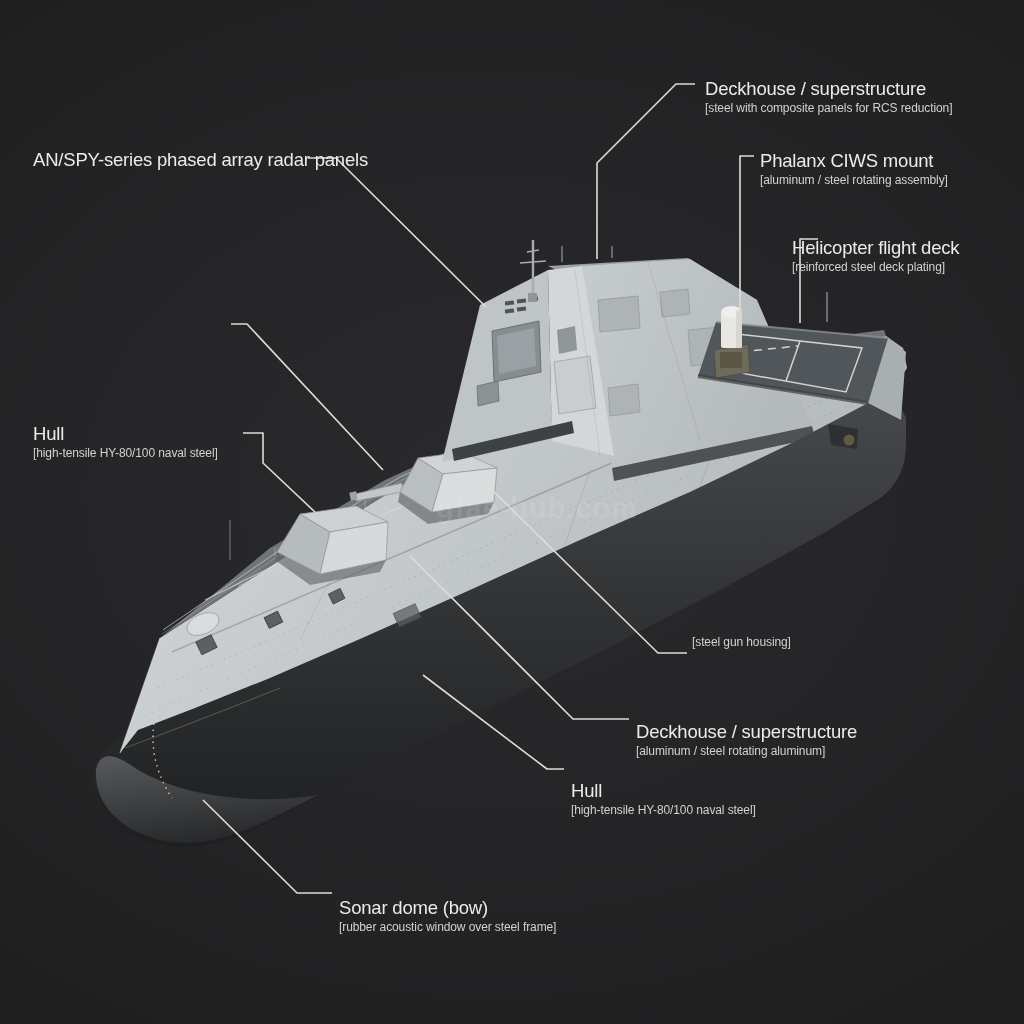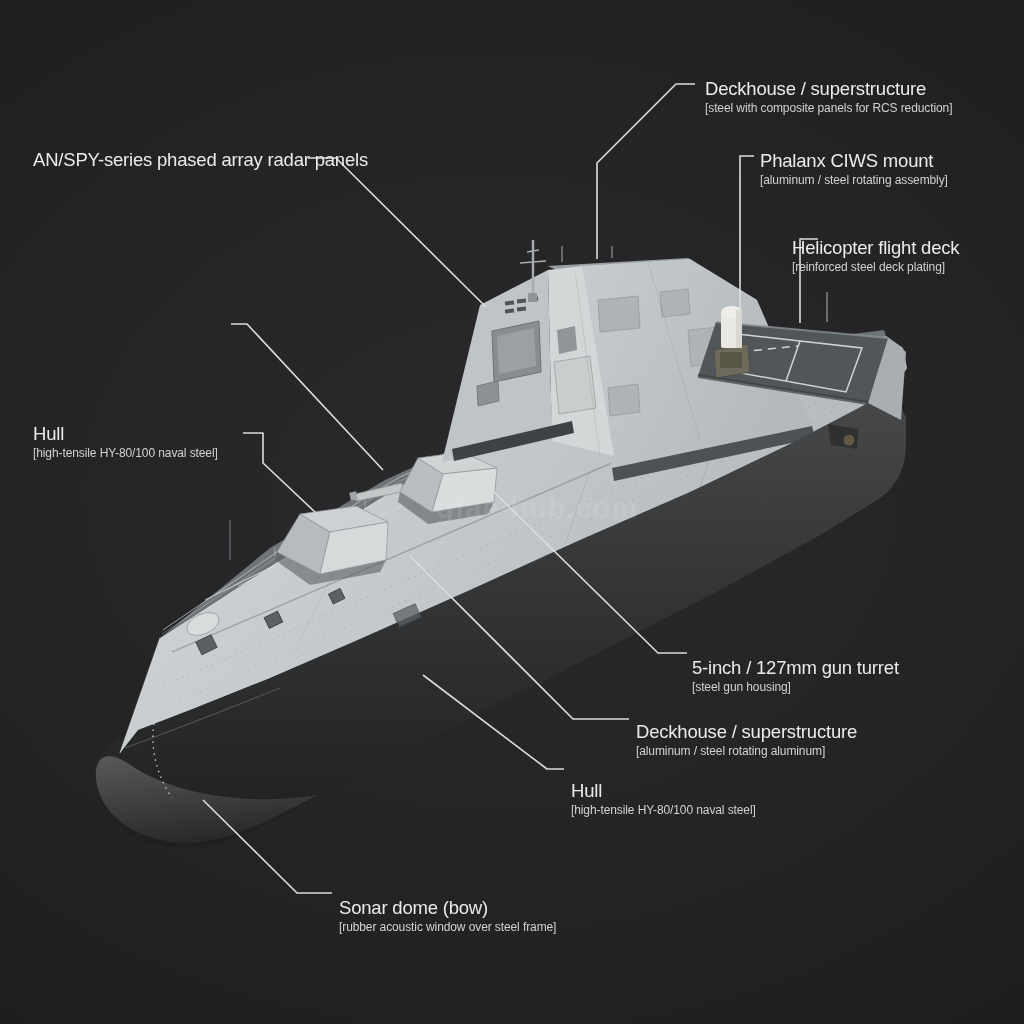--- a/index.html
+++ b/index.html
@@ -222,21 +222,20 @@
     <div class="lt">AN/SPY-series phased array radar panels</div>
   </div>
 
 
   <div class="label" style="left:33px;top:400px">
     <div class="lt">Hull</div>
     <div class="ls">[high-tensile HY-80/100 naval steel]</div>
   </div>
 
   <div class="label" style="left:692px;top:634px">
-    <div class="lt">5-inch / 127mm gun turret</div>
     <div class="ls">[steel gun housing]</div>
   </div>
 
   <div class="label" style="left:636px;top:698px">
     <div class="lt">Deckhouse / superstructure</div>
     <div class="ls">[aluminum / steel rotating aluminum]</div>
   </div>
 
   <div class="label" style="left:571px;top:757px">
     <div class="lt">Hull</div>

